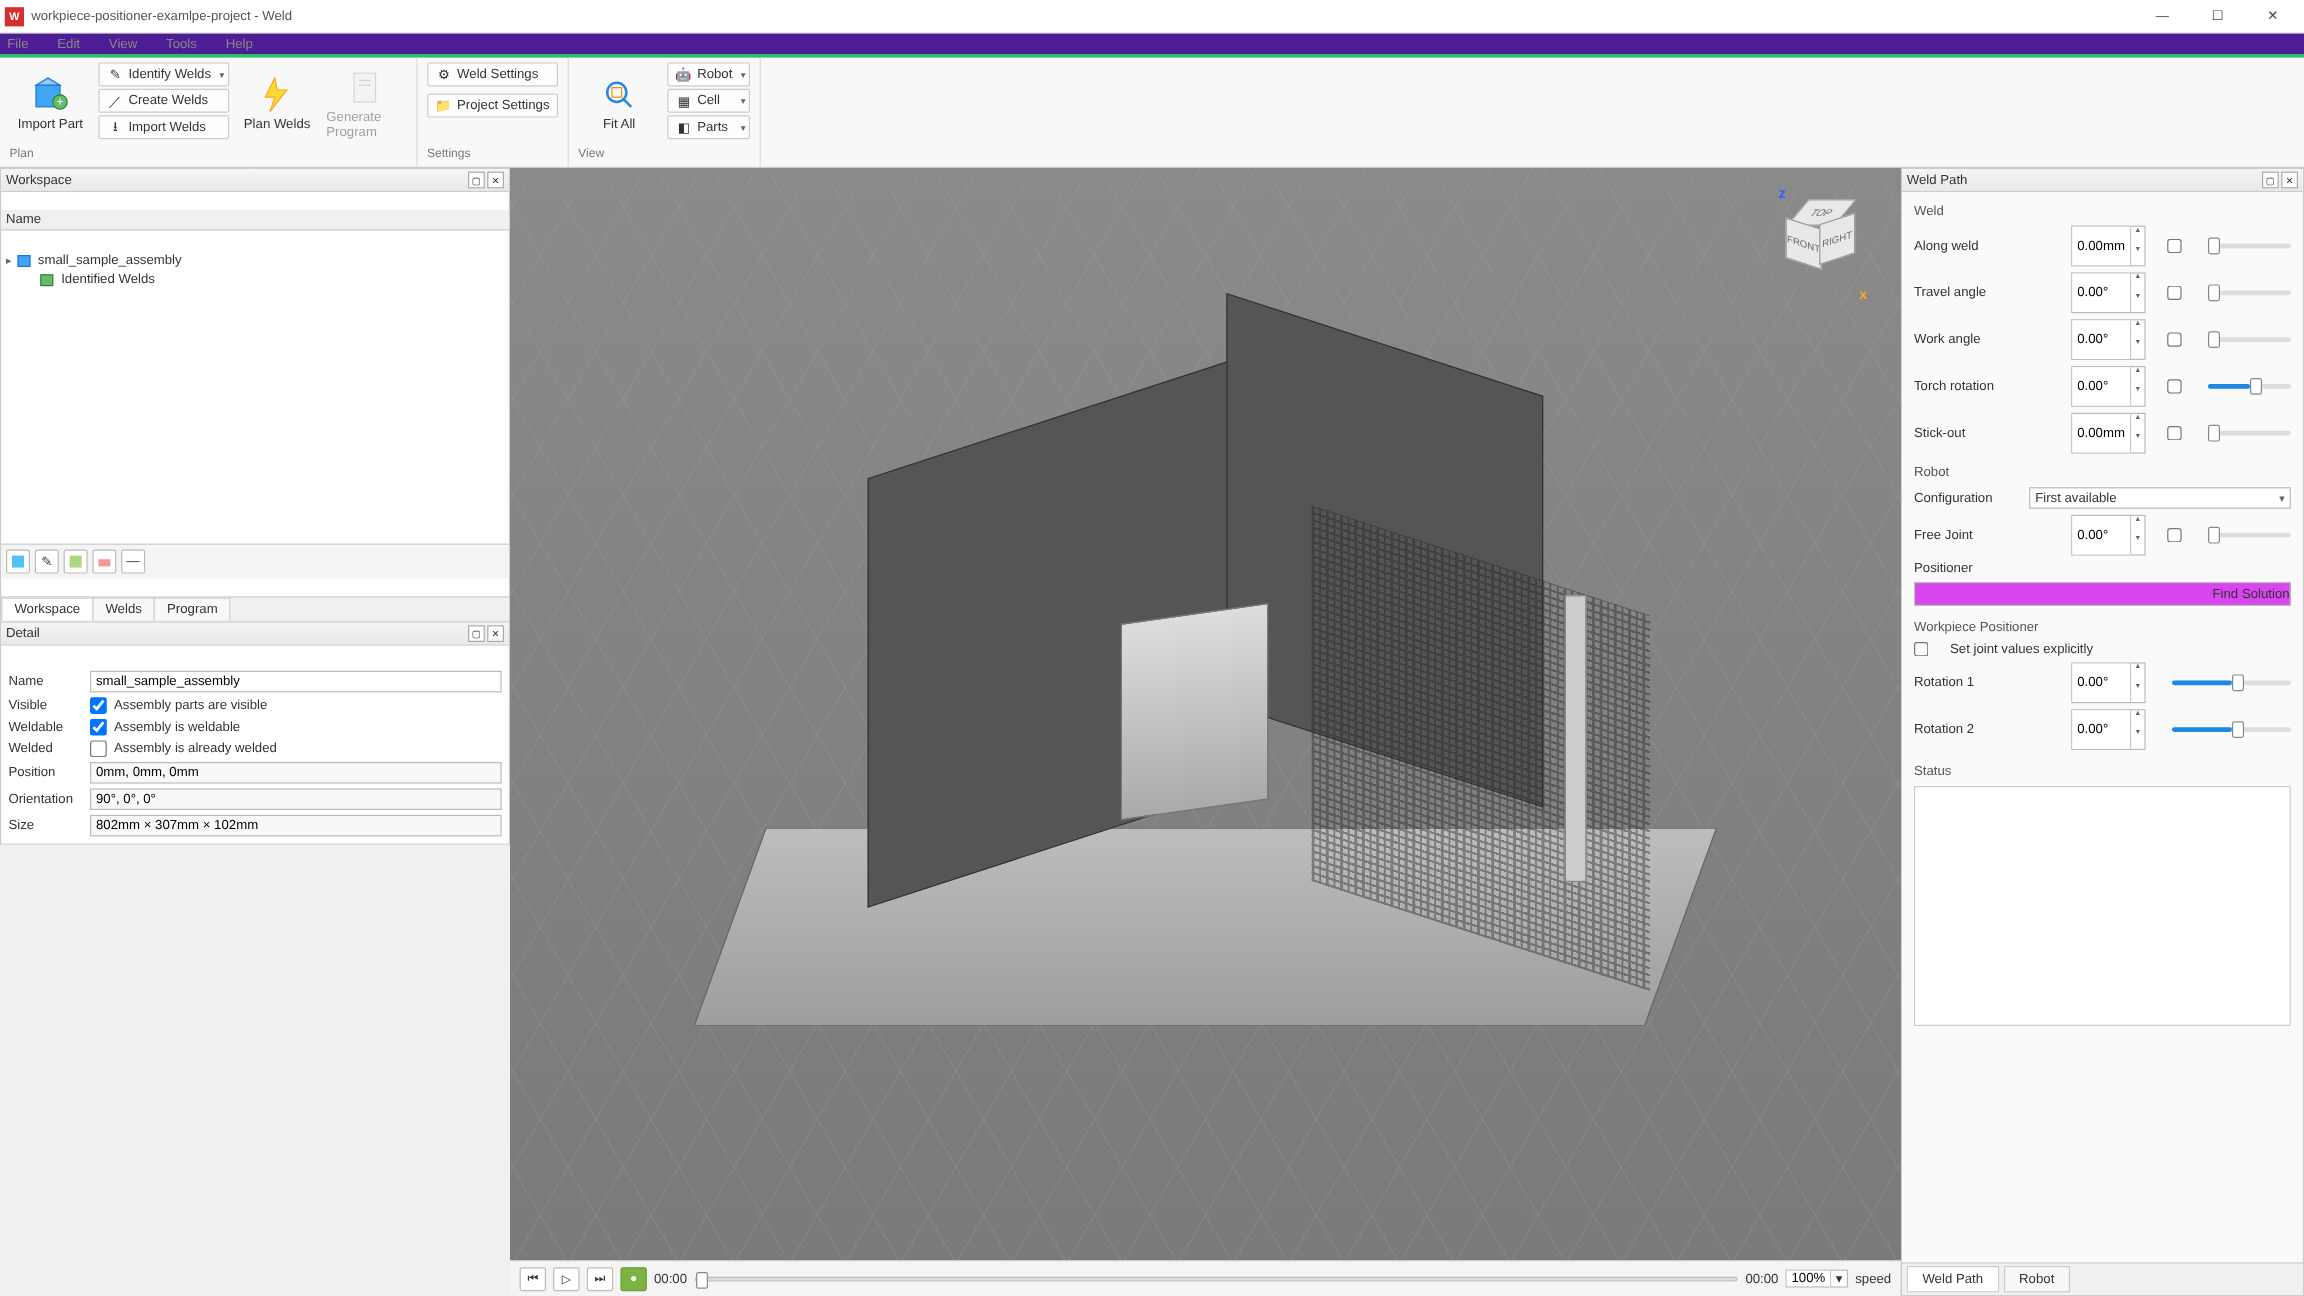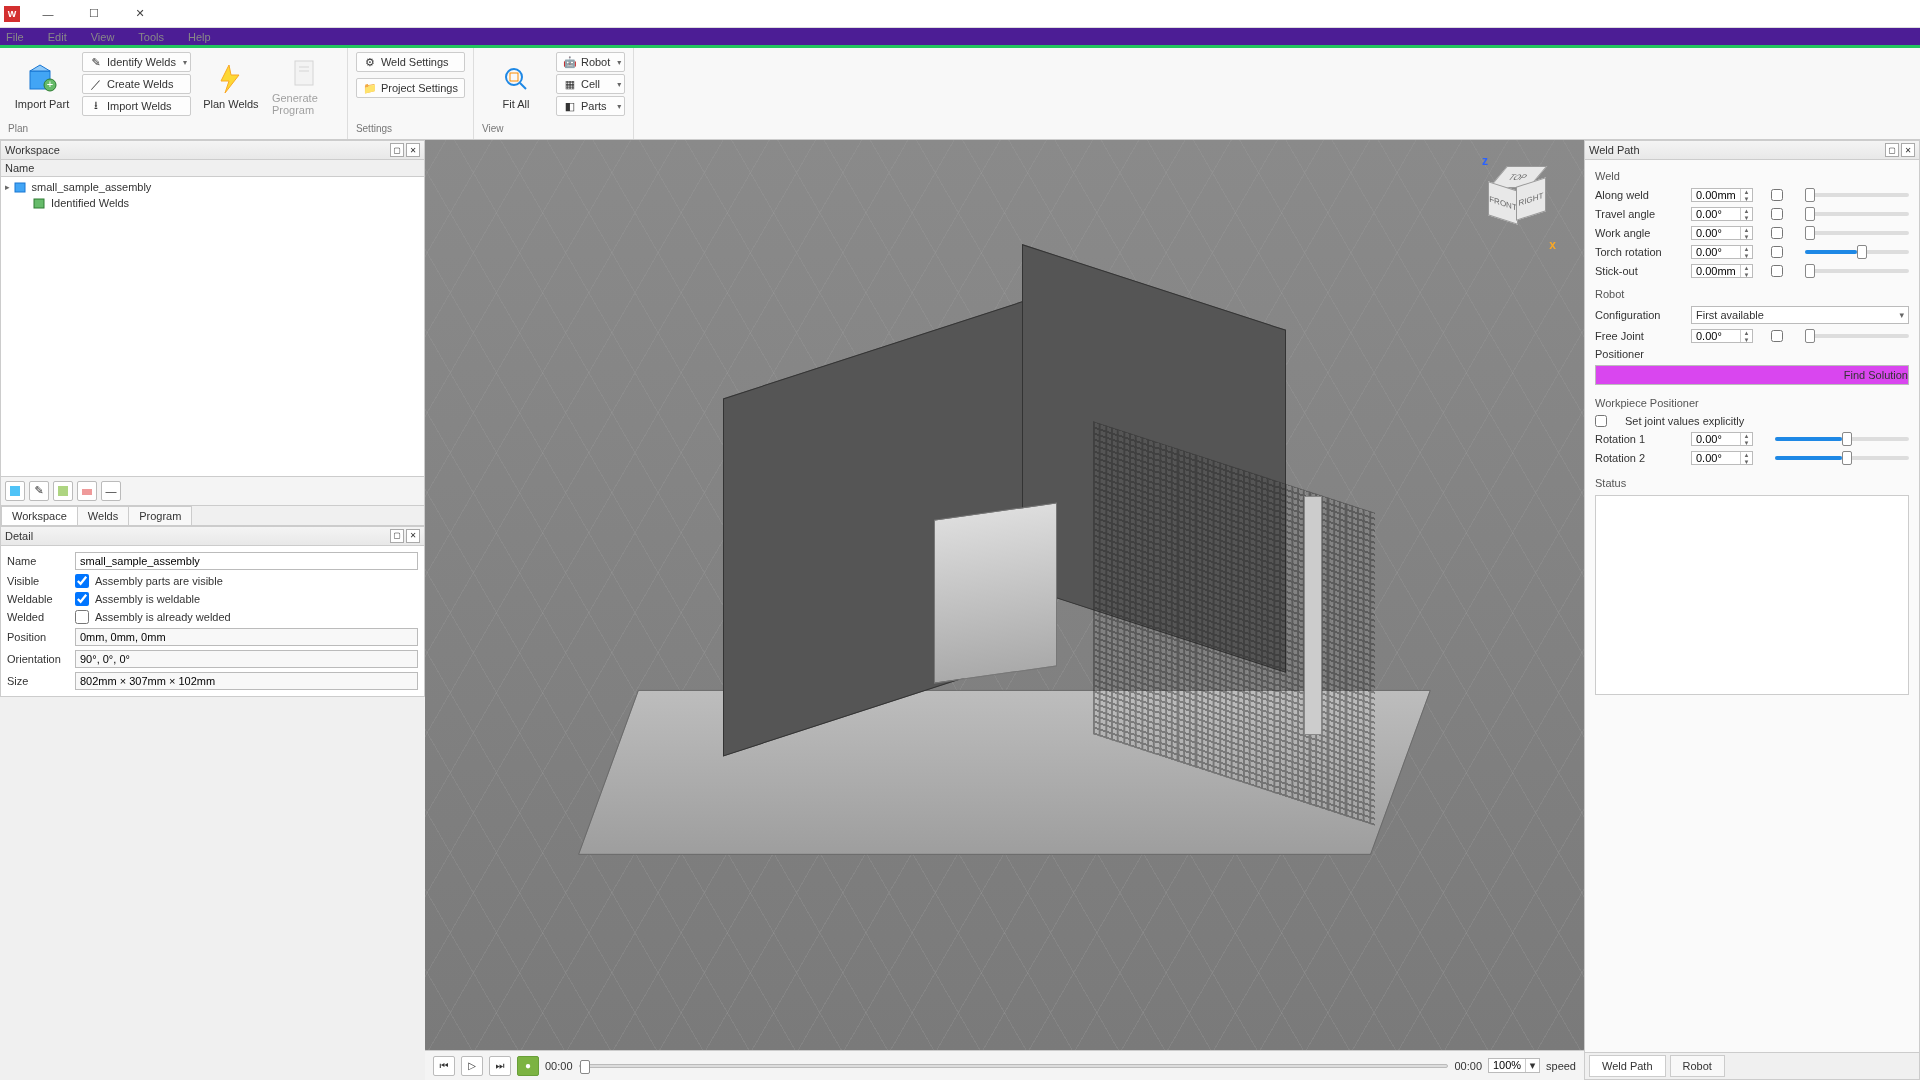--- a/index.html
+++ b/index.html
@@ -18,21 +18,21 @@
 .bigbtn { display:flex; flex-direction:column; align-items:center; justify-content:center; width:68px; height:68px; border:1px solid transparent; border-radius:3px; gap:3px;}
 .bigbtn.disabled { opacity:0.45; }
 .bigbtn .ico { width:32px; height:32px; display:flex;align-items:center;justify-content:center;}
 .smallbtns { display:flex; flex-direction:column; gap:2px;}
 .smallbtn { display:flex; align-items:center; gap:4px; padding:2px 6px; border:1px solid #ccc; background:#fdfdfd; border-radius:2px; height:20px; white-space:nowrap;}
 .smallbtn.split { padding-right:14px; position:relative;}
 .smallbtn.split::after { content:"▾"; position:absolute; right:3px; font-size:8px; color:#666;}
 .smallbtn .sico { width:14px;height:14px;display:flex;align-items:center;justify-content:center;}
 .mainrow { flex:1; display:flex; min-height:0; }
 .leftcol { width:425px; display:flex; flex-direction:column; background:#f8f8f8; }
-.panel { border:1px solid #ccc; background:#fff; display:flex; flex-direction:column; margin:0; }
+.panel { border:1px solid #ccc; background:#fff; display:flex; flex-direction:column; margin:0;gap:15px; }
 .panel-hdr { background:linear-gradient(#f4f4f4,#e8e8e8); border-bottom:1px solid #ccc; padding:2px 4px; display:flex; align-items:center; font-weight:normal; color:#333;}
 .panel-hdr .sp { flex:1;}
 .panel-hdr .pbtn { width:14px;height:14px; border:1px solid #aaa; background:#fff; font-size:8px; display:flex;align-items:center;justify-content:center; margin-left:2px;}
 .ws-panel { flex:1; min-height:0;}
 .ws-colhdr { background:#f0f0f0; border-bottom:1px solid #ccc; padding:2px 4px; font-weight:normal;}
 .tree { padding:2px 4px; }
 .tree-row { display:flex; align-items:center; gap:4px; padding:1px 0;}
 .tree-row.ind { padding-left:28px;}
 .toolbar-left { display:flex; gap:4px; padding:4px; border-top:1px solid #ccc; background:#f4f4f4;}
 .tbtn { width:20px;height:20px;border:1px solid #bbb;background:#fff;border-radius:2px;display:flex;align-items:center;justify-content:center;}
@@ -78,21 +78,21 @@
 .slider-long .thumb { position:absolute; left:0; top:-5px; width:10px; height:14px; background:#fff; border:1px solid #888; border-radius:2px;}
 .zoomsel { display:flex; align-items:flex-start; border:1px solid #bbb; background:#fff;}
 .zoomsel input { width:36px; border:none; text-align:center;}
 .zoomsel .dd { width:14px; text-align:center; border-left:1px solid #ccc;}
 .rightcol { width:336px; background:#f8f8f8; display:flex; flex-direction:column;}
 .rpanel { flex:1; border:1px solid #ccc; background:#fafafa; display:flex; flex-direction:column;}
 .rbody { padding:6px 10px; overflow:auto; flex:1;}
 .section-lbl { color:#555; margin:4px 0 6px 0;}
 .prow { display:flex; align-items:center; gap:18px; margin-bottom:5px;}
 .prow label { width:78px; color:#333;}
-.numbox { display:flex; border:1px solid #bbb; background:#fff; height:14px;}
+.numbox { display:flex; border:1px solid #bbb; background:#fff; height:34px;margin-left:35px;}
 .numbox input { width:48px; border:none; padding:0 4px; text-align:left;}
 .numbox .spin { width:12px; display:flex; flex-direction:column; border-left:1px solid #ccc;}
 .numbox .spin div { flex:1; font-size:6px; text-align:center; line-height:7px; color:#666;}
 .rchk { width:12px;height:12px;}
 .rslider { flex:1; height:4px; background:#ddd; border-radius:2px; position:relative; margin-left:4px;}
 .rslider .track { position:absolute; left:0; top:0; bottom:0; background:#1e88e5; border-radius:2px;}
 .rslider .th { position:absolute; top:-5px; width:10px; height:14px; background:#fff; border:1px solid #888; border-radius:2px;}
 .dropdown { flex:1; border:1px solid #bbb; background:#fff; height:18px; display:flex; align-items:center; padding:0 4px; position:relative;}
 .dropdown::after { content:"▾"; position:absolute; right:4px; font-size:9px; color:#666;}
 .findbtn { width:100%; border:1px solid #bbb; background:#d946ef; padding:3px 0; text-align:right; margin-top:2px;}
@@ -100,20 +100,21 @@
 .rtabs { display:flex; border-top:1px solid #ccc; background:#f0f0f0; }
 .rtabs .rtab { padding:4px 12px; border:1px solid #ccc; margin:2px 0 2px 4px; background:#f8f8f8;}
 .rtabs .rtab.active { background:#fff;}
 svg { display:block; }
 </style>
 </head>
 <body>
 
 <div class="titlebar">
   <div class="appicon">W</div>
+  <div class="title">workpiece-positioner-examlpe-project - Weld</div>
   <div class="winbtns">
     <div class="winbtn">—</div>
     <div class="winbtn">☐</div>
     <div class="winbtn">✕</div>
   </div>
 </div>
 
 <div class="menubar">
   <span>File</span>
   <span>Edit</span>

